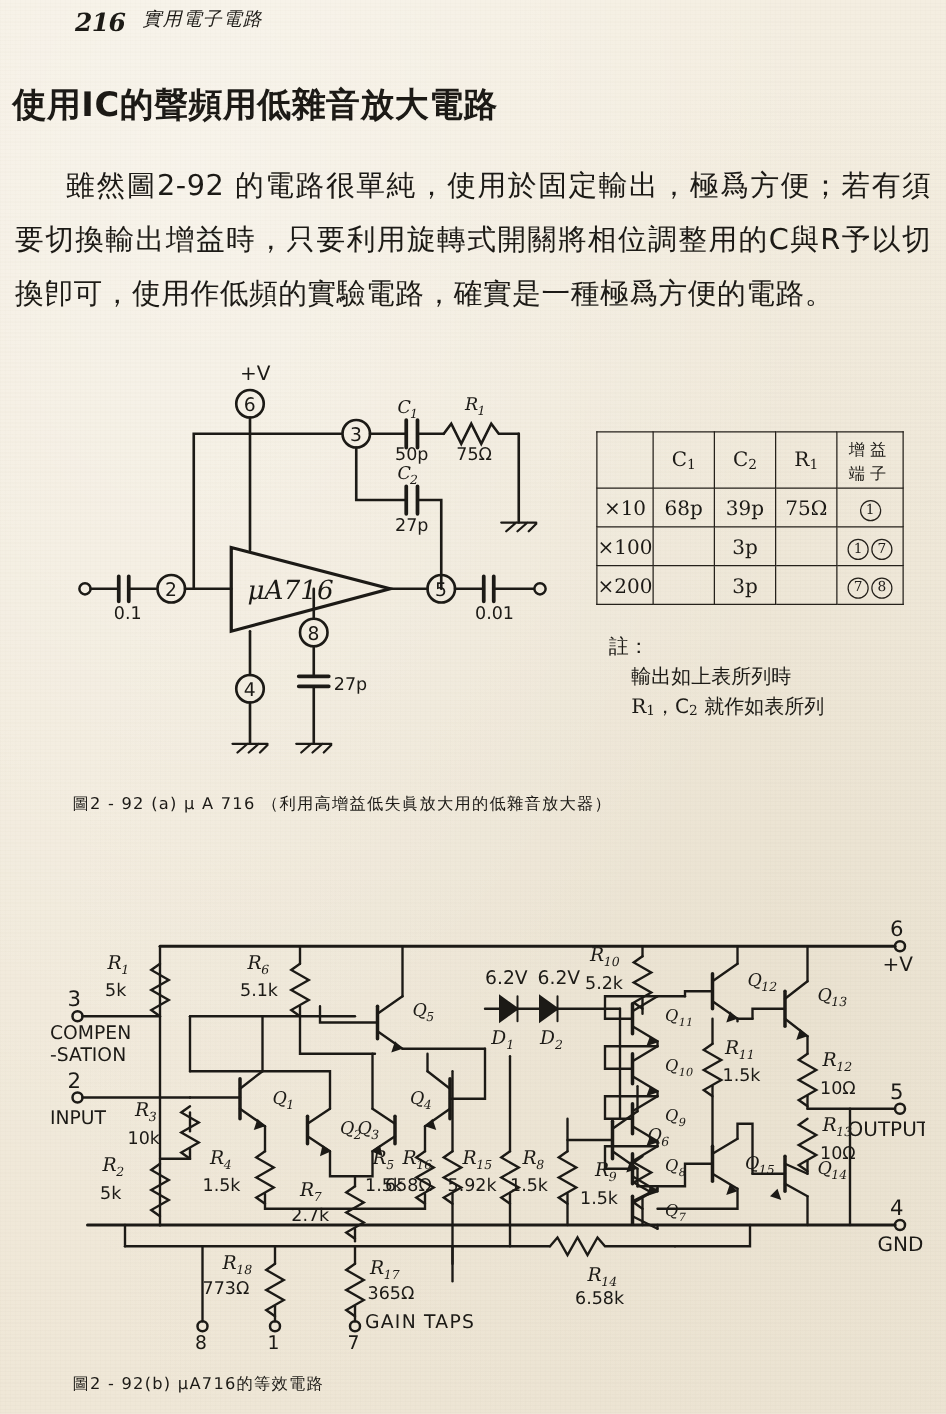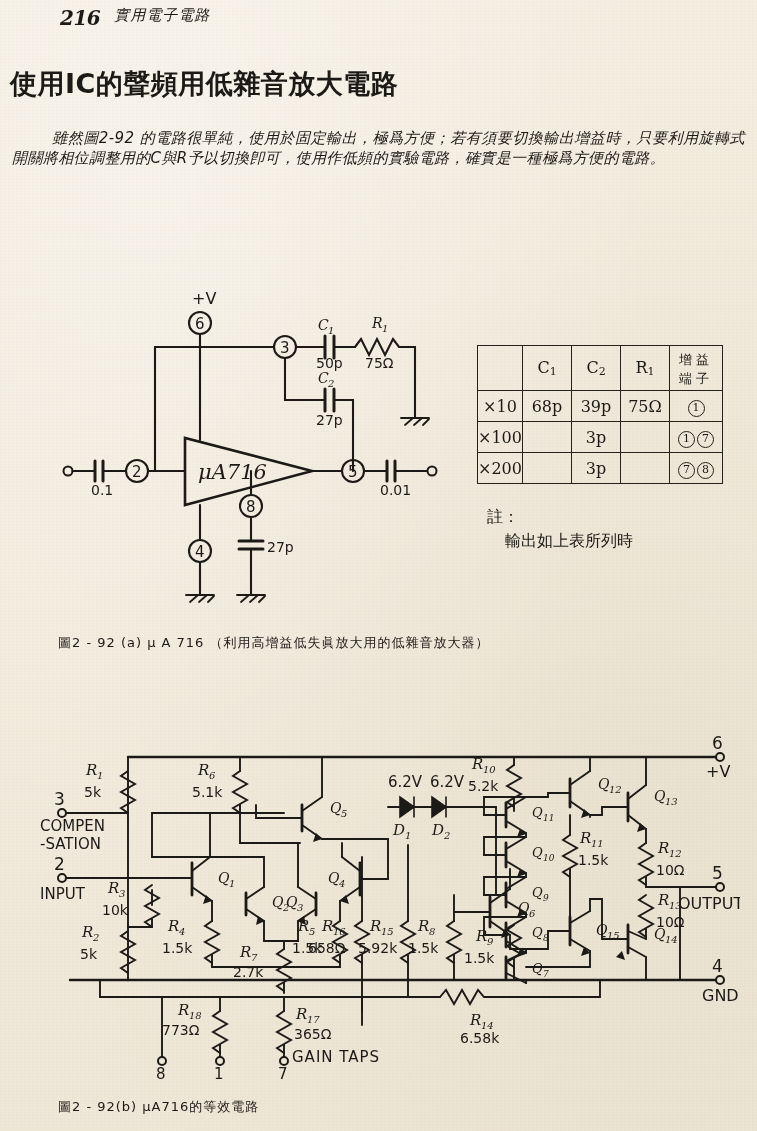--- a/index.html
+++ b/index.html
@@ -23,21 +23,21 @@
       repeating-linear-gradient(0deg, rgba(140,130,105,.13) 0 1px, rgba(0,0,0,0) 1px 3px),
       repeating-linear-gradient(90deg, rgba(140,130,105,.10) 0 1px, rgba(0,0,0,0) 1px 4px);
   }
   
   .hdr{position:absolute;left:12px;top:6px;display:flex;align-items:flex-start;gap:14px;margin-left:48px;}
   .pageno{font-family:"DejaVu Serif","Liberation Serif",serif;font-weight:bold;font-style:italic;
     font-size:20px;letter-spacing:-.5px;}
   .runhead{font-size:15px;letter-spacing:1px;font-style:italic;}
   .title{position:absolute;left:10px;top:66px;font-size:27px;font-weight:bold;letter-spacing:.5px;}
   .body-text{position:absolute;left:12px;top:128px;width:733px;
-    font-size:15px;line-height:20px;letter-spacing:.4px;text-align:justify;font-style:italic;}
+    font-size:23px;line-height:43px;letter-spacing:.4px;text-align:justify;}
   .body-text .indent{display:inline-block;width:40px;}
   
   .fig{position:absolute;}
   .fig svg{display:block;}
   .cap{position:absolute;font-size:13px;letter-spacing:1px;}
   
   .tbl{position:absolute;left:477px;top:345px;border-collapse:collapse;
     font-family:"DejaVu Serif","Liberation Serif",serif;background:transparent;}
   .tbl td,.tbl th{border:1.6px solid #25211b;padding:0;text-align:center;
     font-size:16px;font-weight:normal;height:30px;}
@@ -172,20 +172,21 @@
       <td>3p</td>
       <td></td>
       <td><span class="circnum">7</span><span class="circnum">8</span></td>
     </tr>
   </tbody>
 </table>
 
 <div class="note">
   <span>註：</span>
   <span class="ind">輸出如上表所列時</span>
+  <span class="ind"><span class="serif">R<span class="sub">1</span></span><span>，C</span><span class="serif"><span class="sub">2</span></span><span> 就作如表所列</span></span>
 </div>
 
 <div class="cap" style="left:58px;top:634px;">圖2 - 92 (a) μ A 716 （利用高增益低失眞放大用的低雜音放大器）</div>
 
 <div class="fig" style="left:40px;top:735px;">
 <svg width="700" height="345" viewBox="0 0 700 345" fill="none" stroke="#1c1a16" stroke-width="1.9" stroke-linecap="round">
   <defs>
     <g id="res-v">
       <path d="M0 0 l-6 5 l12 8 l-12 8 l12 8 l-12 8 l6 5"></path>
     </g>

